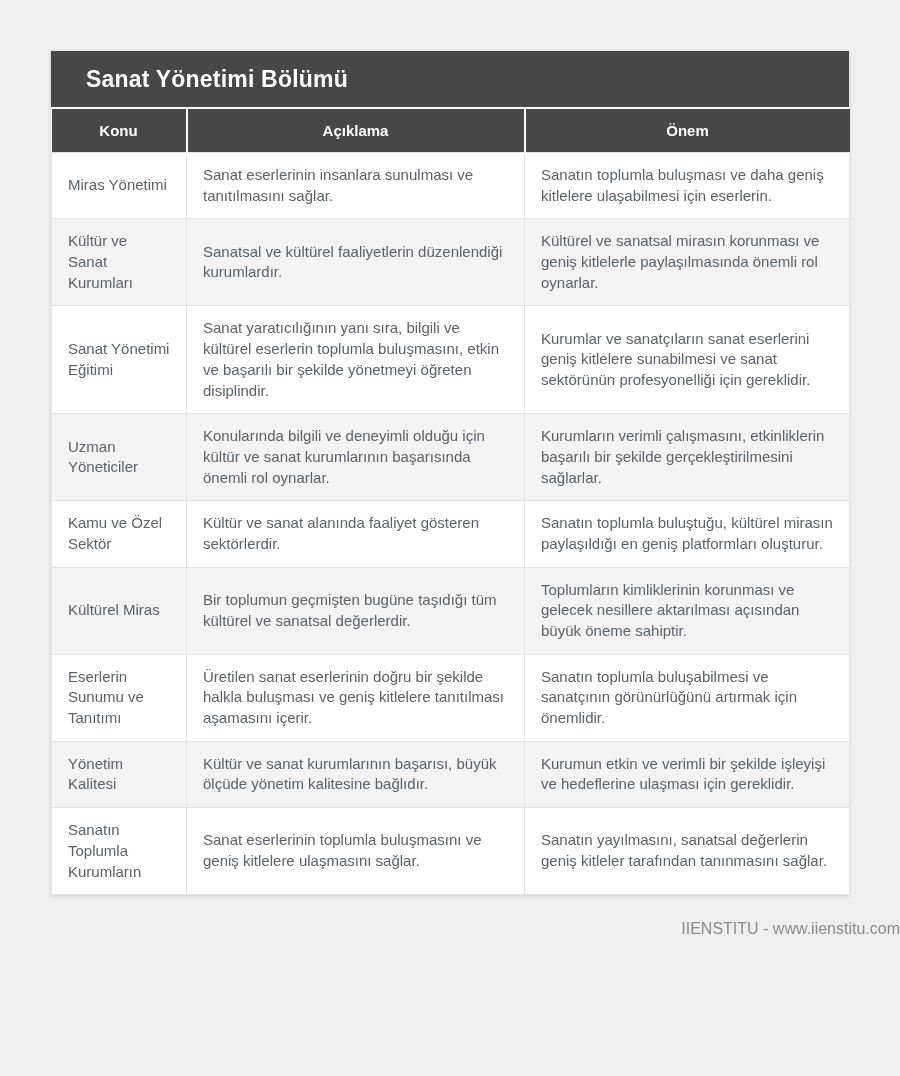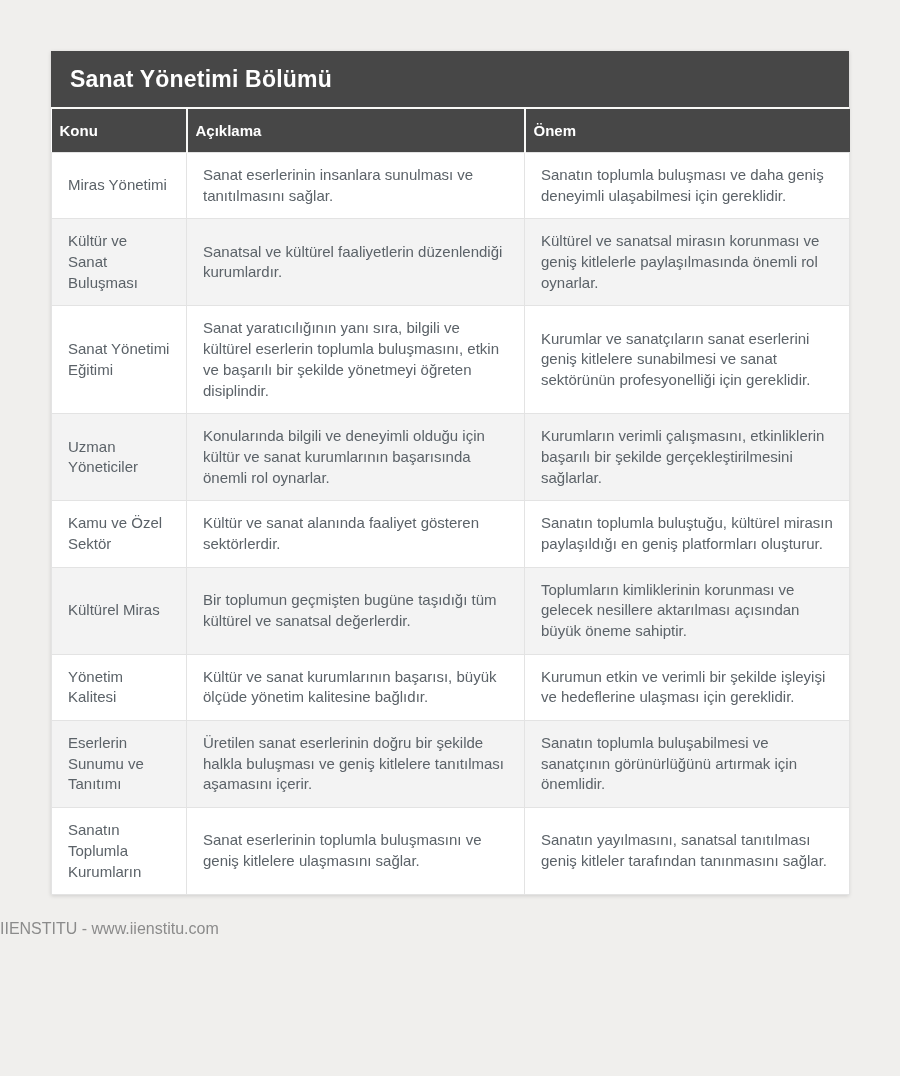--- a/index.html
+++ b/index.html
@@ -27,55 +27,55 @@
     width: 798px;
     margin: 51px auto 0 auto;
     background: #ffffff;
     box-shadow: 0 1px 4px rgba(0,0,0,0.14);
   }
   .title-bar {
     background: var(--dark-bg);
     color: #ffffff;
     font-size: 23px;
     font-weight: bold;
-    padding: 15px 19px 14px 19px;
+    padding: 15px 19px 14px 35px;
     border-bottom: 2px solid var(--header-sep);
     letter-spacing: 0.2px;
   }
   table.topics {
     width: 100%;
     border-collapse: collapse;
     table-layout: fixed;
     font-size: 15px;
     color: var(--body-text);
   }
   table.topics col.c-konu     { width: 135px; }
   table.topics col.c-aciklama { width: 338px; }
   table.topics col.c-onem     { width: 325px; }
   table.topics thead th {
     background: var(--dark-bg);
     color: #ffffff;
     font-weight: bold;
-    text-align: left;
+    text-align: center;
     font-size: 15px;
-    padding: 13px 8px;
+    padding: 13px 20px;
     border-left: 2px solid var(--header-sep);
     margin-left: 44px;
   }
   table.topics thead th:first-child { border-left: none; }
   table.topics tbody td {
     padding: 12px 16px;
     border: 1px solid var(--cell-border);
     vertical-align: middle;
     line-height: 1.38;
   }
   table.topics tbody tr:nth-child(even) { background: var(--row-alt-bg); }
   table.topics tbody tr:nth-child(odd)  { background: #ffffff; }
   .footer {
-    text-align: left;
+    text-align: right;
     margin-top: 25px;
     font-size: 16px;
     color: var(--footer-text);
   }
 </style>
 </head>
 <body>
 
 <div class="card">
   <div class="title-bar">Sanat Yönetimi Bölümü</div>
@@ -89,24 +89,24 @@
       <tr>
         <th>Konu</th>
         <th>Açıklama</th>
         <th>Önem</th>
       </tr>
     </thead>
     <tbody>
         <tr>
           <td>Miras Yönetimi</td>
           <td>Sanat eserlerinin insanlara sunulması ve tanıtılmasını sağlar.</td>
-          <td>Sanatın toplumla buluşması ve daha geniş deneyimli ulaşabilmesi için gereklidir.</td>
+          <td>Sanatın toplumla buluşması ve daha geniş kitlelere ulaşabilmesi için eserlerin.</td>
         </tr>
         <tr>
-          <td>Kültür ve Sanat Buluşması</td>
+          <td>Kültür ve Sanat Kurumları</td>
           <td>Sanatsal ve kültürel faaliyetlerin düzenlendiği kurumlardır.</td>
           <td>Kültürel ve sanatsal mirasın korunması ve geniş kitlelerle paylaşılmasında önemli rol oynarlar.</td>
         </tr>
         <tr>
           <td>Sanat Yönetimi Eğitimi</td>
           <td>Sanat yaratıcılığının yanı sıra, bilgili ve kültürel eserlerin toplumla buluşmasını, etkin ve başarılı bir şekilde yönetmeyi öğreten disiplindir.</td>
           <td>Kurumlar ve sanatçıların sanat eserlerini geniş kitlelere sunabilmesi ve sanat sektörünün profesyonelliği için gereklidir.</td>
         </tr>
         <tr>
           <td>Uzman Yöneticiler</td>
@@ -117,31 +117,31 @@
           <td>Kamu ve Özel Sektör</td>
           <td>Kültür ve sanat alanında faaliyet gösteren sektörlerdir.</td>
           <td>Sanatın toplumla buluştuğu, kültürel mirasın paylaşıldığı en geniş platformları oluşturur.</td>
         </tr>
         <tr>
           <td>Kültürel Miras</td>
           <td>Bir toplumun geçmişten bugüne taşıdığı tüm kültürel ve sanatsal değerlerdir.</td>
           <td>Toplumların kimliklerinin korunması ve gelecek nesillere aktarılması açısından büyük öneme sahiptir.</td>
         </tr>
         <tr>
+          <td>Eserlerin Sunumu ve Tanıtımı</td>
+          <td>Üretilen sanat eserlerinin doğru bir şekilde halkla buluşması ve geniş kitlelere tanıtılması aşamasını içerir.</td>
+          <td>Sanatın toplumla buluşabilmesi ve sanatçının görünürlüğünü artırmak için önemlidir.</td>
+        </tr>
+        <tr>
           <td>Yönetim Kalitesi</td>
           <td>Kültür ve sanat kurumlarının başarısı, büyük ölçüde yönetim kalitesine bağlıdır.</td>
           <td>Kurumun etkin ve verimli bir şekilde işleyişi ve hedeflerine ulaşması için gereklidir.</td>
         </tr>
         <tr>
-          <td>Eserlerin Sunumu ve Tanıtımı</td>
-          <td>Üretilen sanat eserlerinin doğru bir şekilde halkla buluşması ve geniş kitlelere tanıtılması aşamasını içerir.</td>
-          <td>Sanatın toplumla buluşabilmesi ve sanatçının görünürlüğünü artırmak için önemlidir.</td>
-        </tr>
-        <tr>
           <td>Sanatın Toplumla Kurumların</td>
           <td>Sanat eserlerinin toplumla buluşmasını ve geniş kitlelere ulaşmasını sağlar.</td>
-          <td>Sanatın yayılmasını, sanatsal tanıtılması geniş kitleler tarafından tanınmasını sağlar.</td>
+          <td>Sanatın yayılmasını, sanatsal değerlerin geniş kitleler tarafından tanınmasını sağlar.</td>
         </tr>
       </tbody>
   </table>
 </div>
 
 <div class="footer">IIENSTITU - www.iienstitu.com</div>
 
 </body></html>

